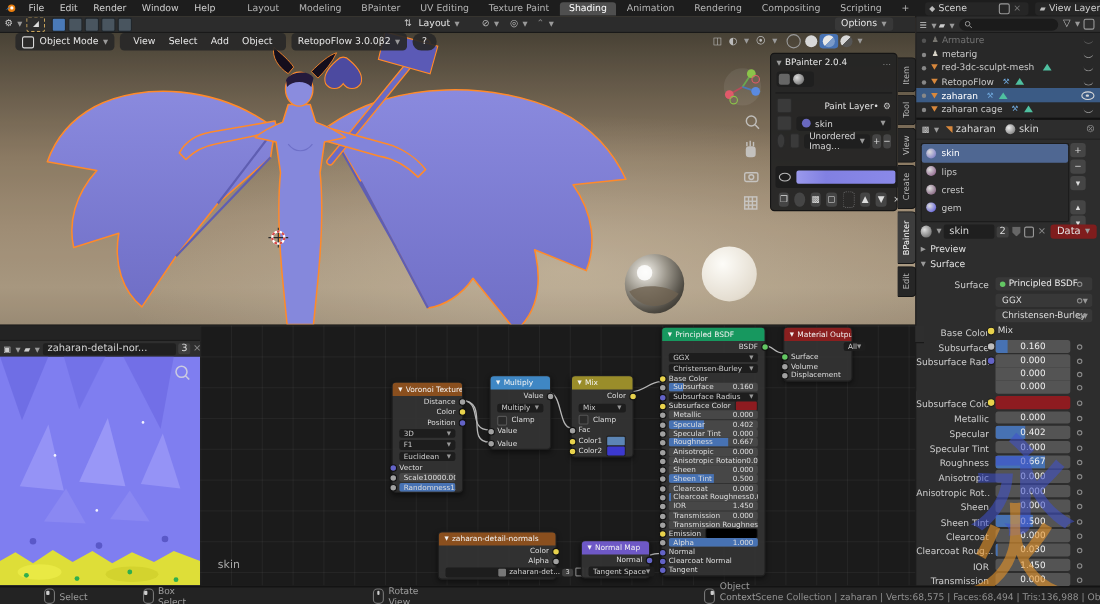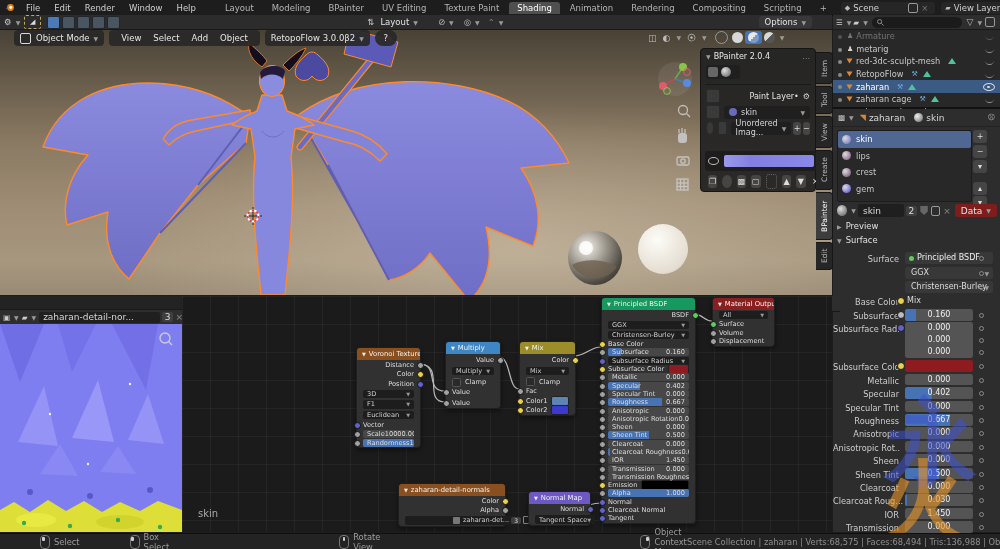--- a/index.html
+++ b/index.html
@@ -1014,21 +1014,21 @@
           <div class="nrow" style="height: 8.3px;">
             <span>Tangent</span>
             <div class="dot-sock" style="background: rgb(99, 99, 199); left: -3.5px; top: 50%; margin-top: -3px;"></div>
           </div>
         </div>
         <div class="node" style="left: 530px; top: 1px; width: 61px;">
           <div class="node-h" style="background: rgb(138, 31, 31);">
             <span style="font-size:5px;margin-right:3px;">▼</span>
             <span>Material Output</span>
           </div>
-          <div class="nrow" style="height: 10px;">
+          <div class="nrow" style="height: 10px; margin-left: 48px;">
             <div class="ndd">
               <span>All</span>
               <span style="font-size: 5px; color: rgb(153, 153, 153);">▼</span>
             </div>
           </div>
           <div class="nrow" style="height: 8.5px;">
             <span>Surface</span>
             <div class="dot-sock" style="background: rgb(99, 199, 99); left: -3.5px; top: 50%; margin-top: -3px;"></div>
           </div>
           <div class="nrow" style="height: 8.5px;">

